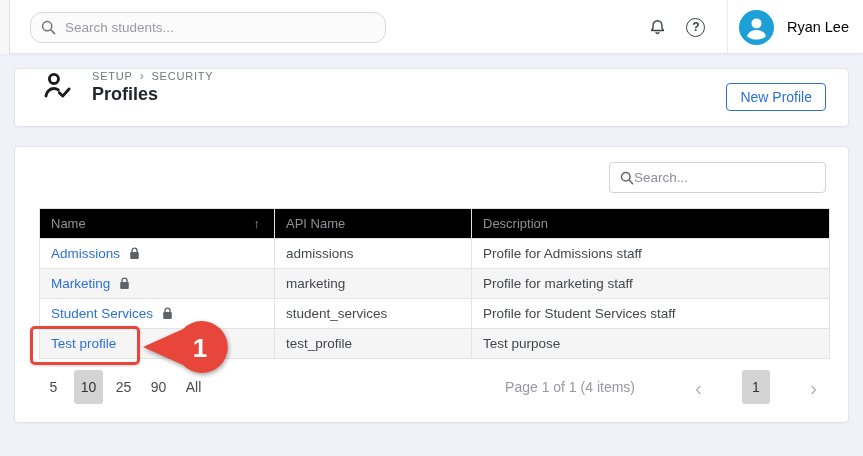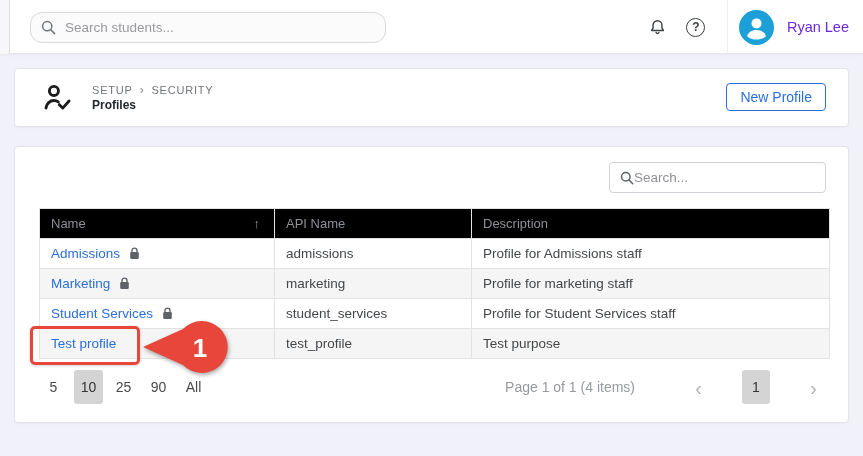--- a/index.html
+++ b/index.html
@@ -41,34 +41,34 @@
   .help-circle {
     width:19px; height:19px; border:1.7px solid #3c4043; border-radius:50%;
     display:flex; align-items:center; justify-content:center;
     font-size:12px; font-weight:bold; color:#3c4043;
   }
   .topbar-divider { width:1px; height:54px; background:#ececf2; margin:0 11px 0 12px; }
   .user-menu {
     display:flex; align-items:center; gap:13px; background:none; border:none;
     cursor:pointer; font-family:inherit;
   }
-  .user-name { font-size:14.5px; color:#6d28d9; }
+  .user-name { font-size:14.5px; color:#000000; }
 
   
   .page-header {
     position:absolute; left:14px; top:68px; width:835px; height:59px;
     background:#fff; border:1px solid #e3e3ea; border-radius:4px;
     box-shadow:0 1px 2px rgba(60,60,100,.04);
-    display:flex; align-items:center;
+    display:flex; 
   }
   .page-header .hdr-icon { margin:0 18px 0 26px; display:flex; }
   .breadcrumb { font-size:11px; letter-spacing:.8px; color:#72757a; display:flex; gap:7px; align-items:center; }
   .breadcrumb .crumb { cursor:pointer; }
   .breadcrumb .sep { color:#8a8d92; font-size:12px; }
-  .page-title { font-size:12px; font-weight:700; color:#23272b; margin-top:1px; }
+  .page-title { font-size:18px; font-weight:700; color:#23272b; margin-top:1px; }
   .new-profile-btn {
     position:absolute; right:22px; top:14px; height:28px; padding:0 13px;
     background:#fff; border:1px solid #2b6fd8; border-radius:4px;
     color:#2b6fd8; font-size:14px; font-family:inherit; cursor:pointer;margin-left:36px;
   }
 
   
   .panel {
     position:absolute; left:14px; top:146px; width:835px; height:277px;
     background:#fff; border:1px solid #e3e3ea; border-radius:4px;

